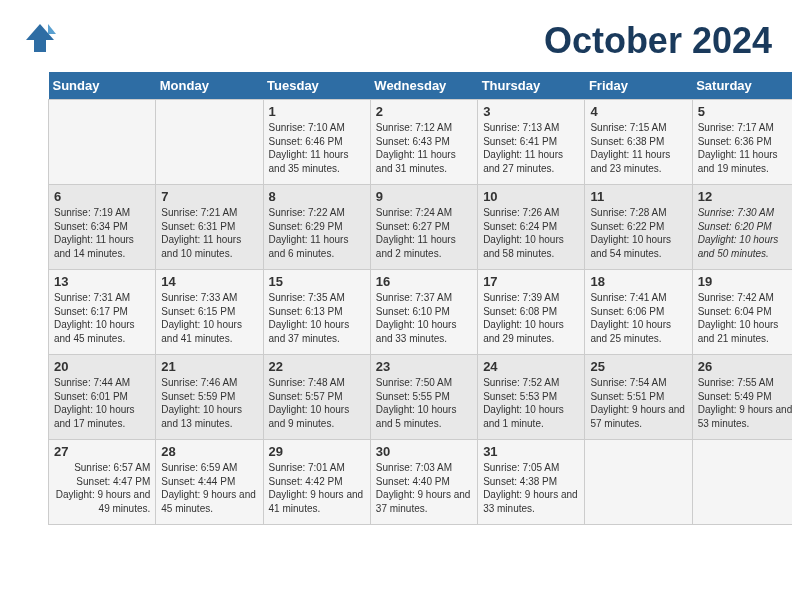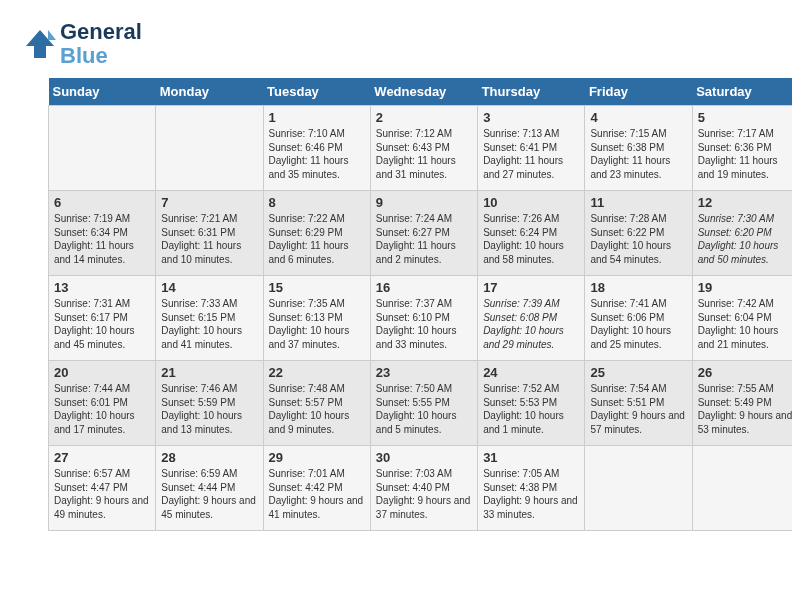--- a/index.html
+++ b/index.html
@@ -89,26 +89,23 @@
 </head>
 <body>
 
 <div class="header">
   <div class="logo">
     <svg class="logo-icon" viewBox="0 0 36 36">
       <rect x="0" y="0" width="36" height="36" fill="white"></rect>
       <polygon points="20,4 34,20 26,20 26,32 14,32 14,20 6,20" fill="#2e6da4"></polygon>
       <polygon points="28,4 36,14 28,14" fill="#5aa0d0"></polygon>
     </svg>
-    <div class="logo-text">
-      <span>General</span><br>
-      <span style="color:#5aa0d0;">Blue</span>
-    </div>
   </div>
   <div class="title-block">
+    <div class="month-title">October 2024</div>
   </div>
 </div>
 
 <table>
   <thead>
     <tr>
     <th>Sunday</th>
         <th>Monday</th>
         <th>Tuesday</th>
         <th>Wednesday</th>
@@ -216,21 +213,21 @@
 Daylight: 10 hours and 37 minutes.</div>
         </td>
         <td>
           <span class="day-number">16</span>
           <div class="cell-content" style="white-space: pre-line;">Sunrise: 7:37 AM
 Sunset: 6:10 PM
 Daylight: 10 hours and 33 minutes.</div>
         </td>
         <td>
           <span class="day-number">17</span>
-          <div class="cell-content" style="white-space: pre-line; font-style: italic;">Sunrise: 7:39 AM
+          <div class="cell-content" style="white-space: pre-line;">Sunrise: 7:39 AM
 Sunset: 6:08 PM
 Daylight: 10 hours and 29 minutes.</div>
         </td>
         <td>
           <span class="day-number">18</span>
           <div class="cell-content" style="white-space: pre-line;">Sunrise: 7:41 AM
 Sunset: 6:06 PM
 Daylight: 10 hours and 25 minutes.</div>
         </td>
         <td>
@@ -280,21 +277,21 @@
         <td>
           <span class="day-number">26</span>
           <div class="cell-content" style="white-space: pre-line;">Sunrise: 7:55 AM
 Sunset: 5:49 PM
 Daylight: 9 hours and 53 minutes.</div>
         </td>
       </tr>
       <tr>
         <td>
           <span class="day-number">27</span>
-          <div class="cell-content" style="white-space: pre-line;">Sunrise: 6:57 AM
+          <div class="cell-content" style="white-space: pre-line; text-align: right;">Sunrise: 6:57 AM
 Sunset: 4:47 PM
 Daylight: 9 hours and 49 minutes.</div>
         </td>
         <td>
           <span class="day-number">28</span>
           <div class="cell-content" style="white-space: pre-line;">Sunrise: 6:59 AM
 Sunset: 4:44 PM
 Daylight: 9 hours and 45 minutes.</div>
         </td>
         <td>

